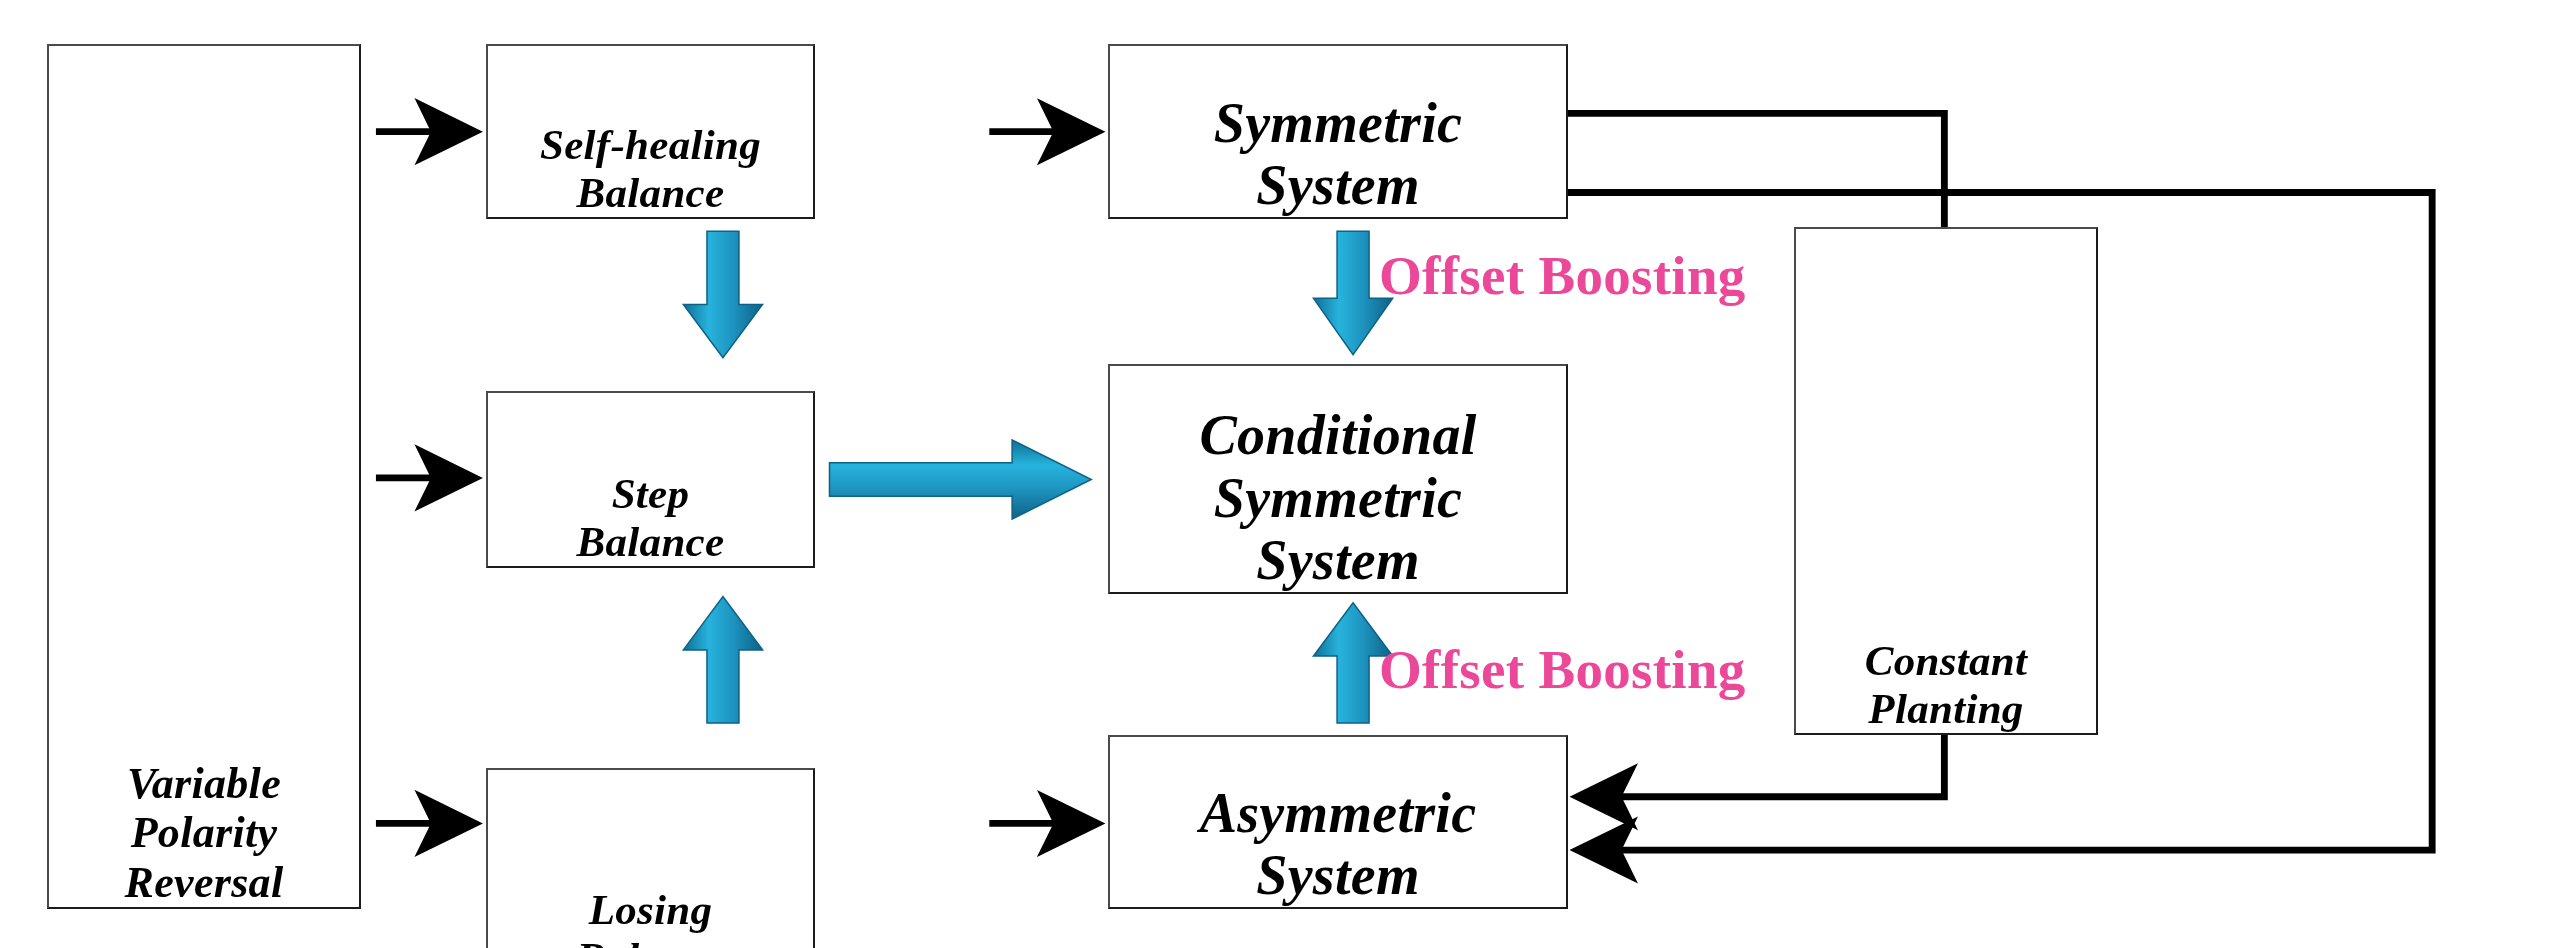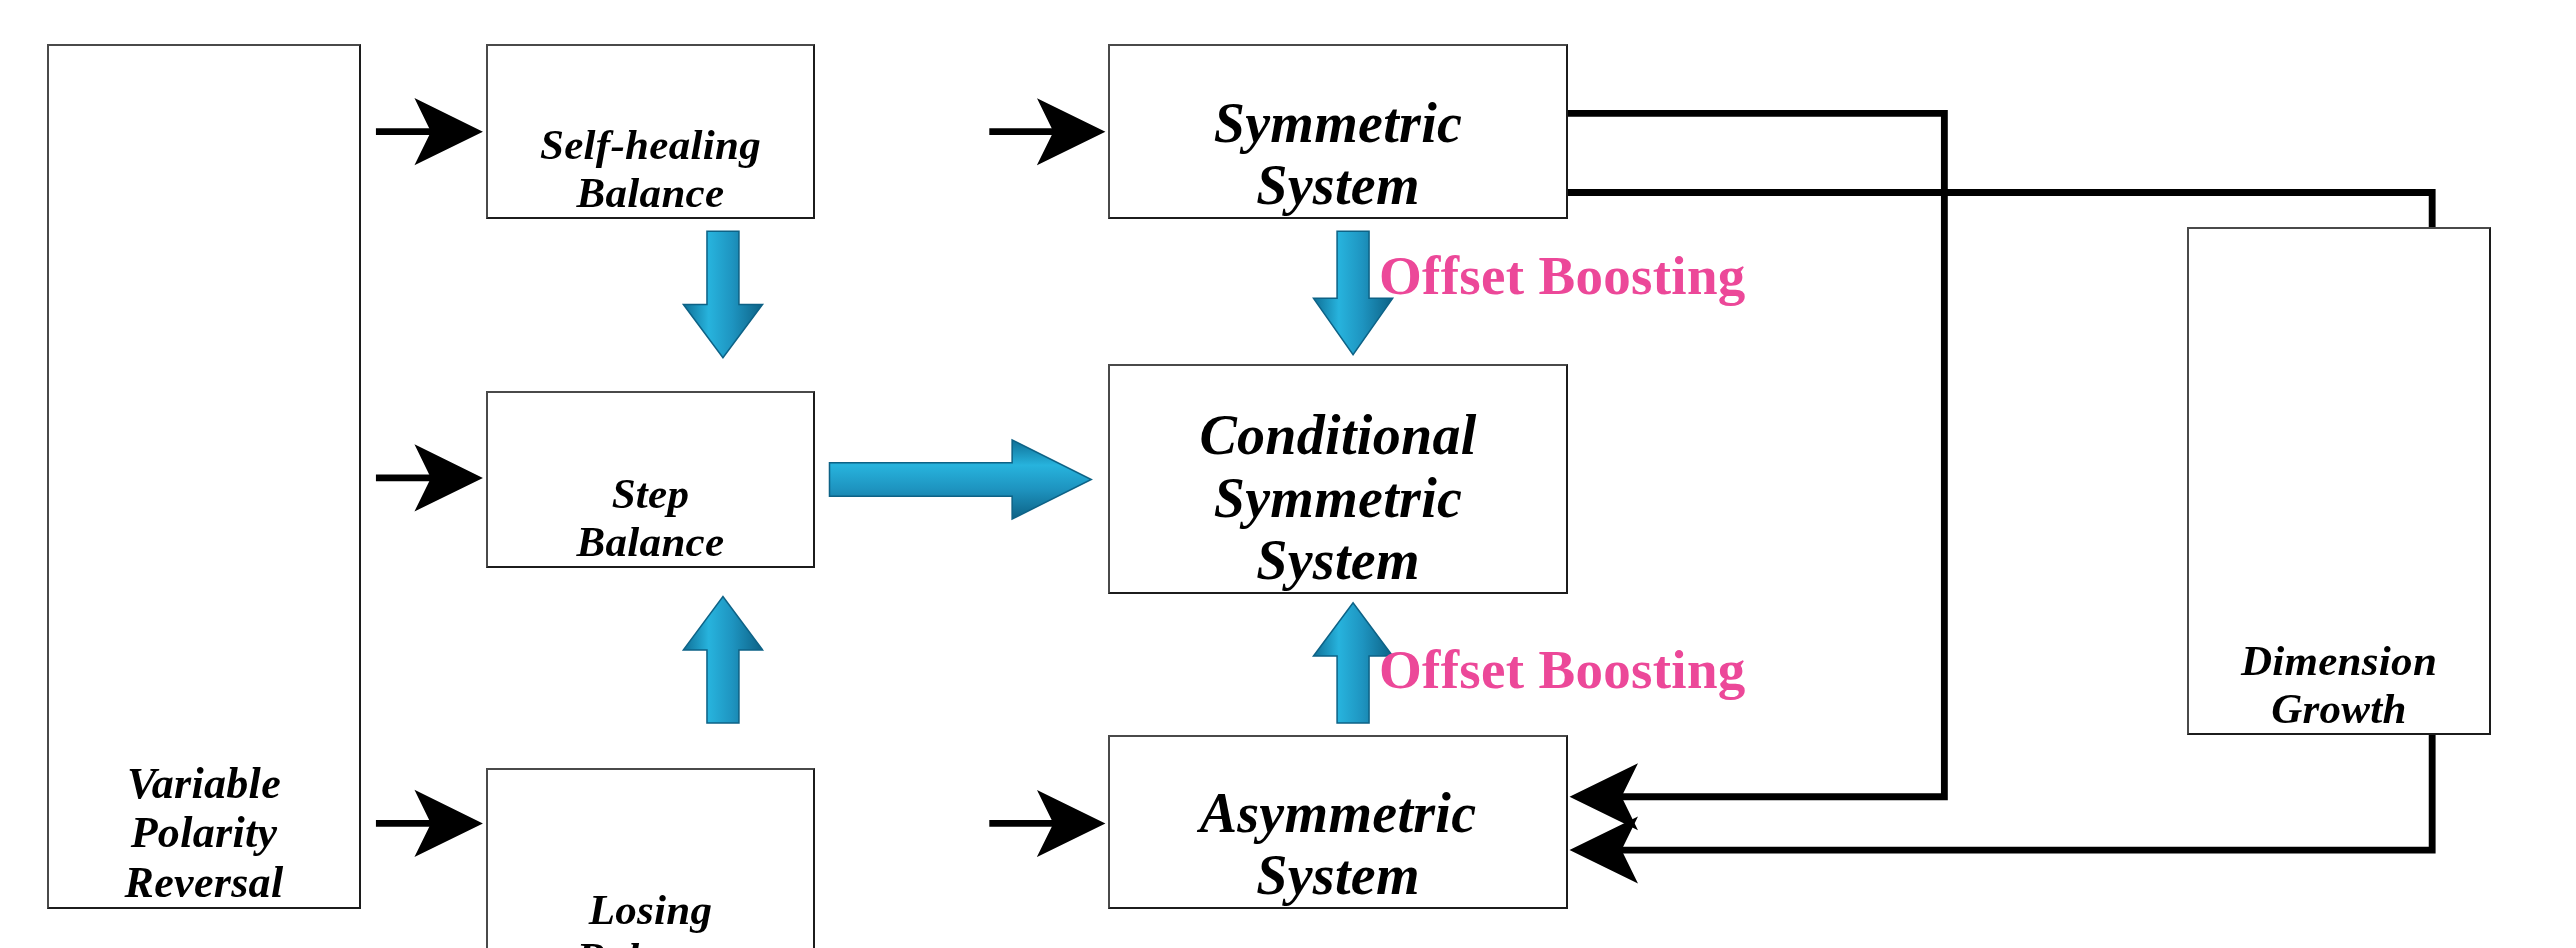--- a/index.html
+++ b/index.html
@@ -139,24 +139,24 @@
   </div>
 
   <div class="node" id="node-cond">
     <div class="lbl">Conditional<br>Symmetric<br>System</div>
   </div>
 
   <div class="node" id="node-asym">
     <div class="lbl">Asymmetric<br>System</div>
   </div>
 
-
-  <div class="node" id="node-dim">
-    <div class="lbl">Dimension<br>Growth</div>
-  </div>
+  <div class="node" id="node-const">
+    <div class="lbl">Constant<br>Planting</div>
+  </div>
+
 
   <svg id="wires-front" viewBox="0 0 3385 1247">
 
     <g>
       <line x1="494" y1="173" x2="622" y2="173" stroke="#000000" stroke-width="9" marker-end="url(#blkArrow)"></line>
     </g>
     <g>
       <line x1="494" y1="628" x2="622" y2="628" stroke="#000000" stroke-width="9" marker-end="url(#blkArrow)"></line>
     </g>
     <g>

